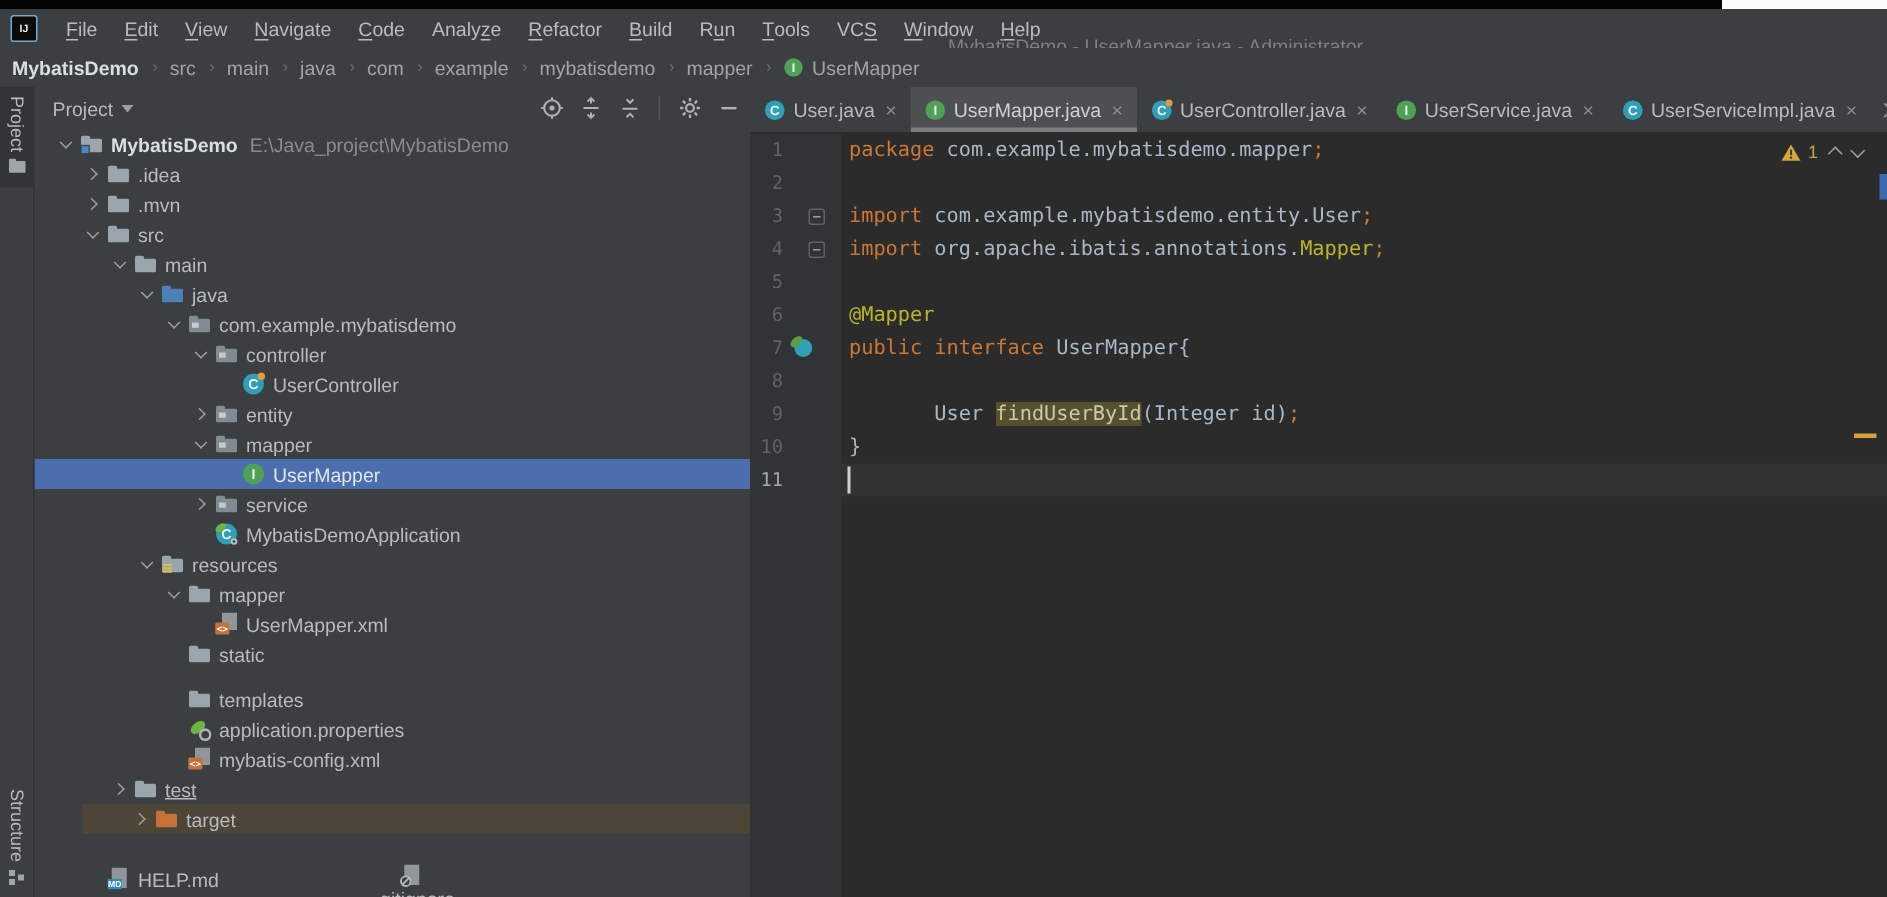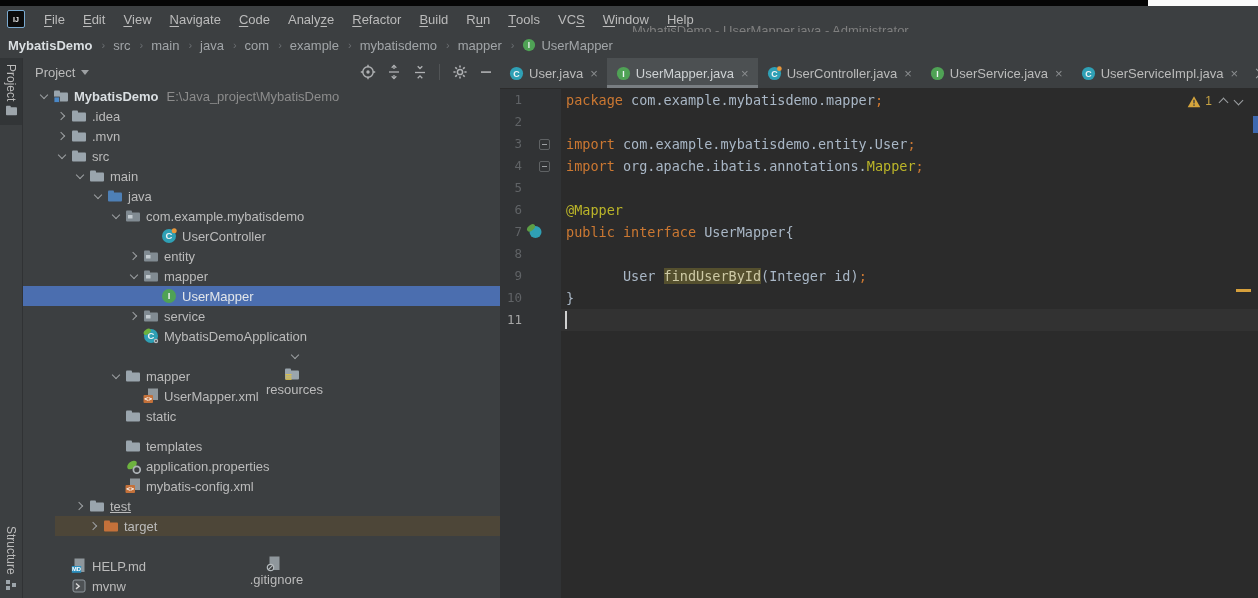--- a/index.html
+++ b/index.html
@@ -302,20 +302,33 @@
             </span>
             <span class="ticon">
               <svg width="16" height="16" viewBox="0 0 16 16">
                 <rect x="1" y="2.5" width="6" height="4" rx="1" fill="#818b92"></rect>
                 <rect x="1" y="4.5" width="14" height="9" rx="1" fill="#818b92"></rect>
                 <rect x="3" y="7" width="4.5" height="3.5" fill="#c3cbd0"></rect>
               </svg>
             </span>
             <span class="tlabel">com.example.mybatisdemo</span>
           </div>
+          <div class="tree-row" style="padding-left: 102px;">
+            <span class="chev down">
+              <i></i>
+            </span>
+            <span class="ticon">
+              <svg width="16" height="16" viewBox="0 0 16 16">
+                <rect x="1" y="2.5" width="6" height="4" rx="1" fill="#818b92"></rect>
+                <rect x="1" y="4.5" width="14" height="9" rx="1" fill="#818b92"></rect>
+                <rect x="3" y="7" width="4.5" height="3.5" fill="#c3cbd0"></rect>
+              </svg>
+            </span>
+            <span class="tlabel">controller</span>
+          </div>
           <div class="tree-row" style="padding-left: 120px;">
             <span class="chev "></span>
             <span class="ticon">
               <svg width="16" height="16" viewBox="0 0 16 16">
                 <circle cx="8" cy="8" r="7" fill="#2fa0b5"></circle>
                 <text x="8" y="11.3" font-size="9.5" font-weight="bold" font-family="Liberation Sans,sans-serif" text-anchor="middle" fill="#eef3f5">C</text>
                 <circle cx="13.2" cy="2.8" r="2.5" fill="#e8973c"></circle>
               </svg>
             </span>
             <span class="tlabel">UserController</span>
@@ -375,21 +388,21 @@
               <svg width="16" height="16" viewBox="0 0 16 16">
                 <circle cx="8" cy="8" r="7" fill="#2fa0b5"></circle>
                 <text x="8" y="11.3" font-size="9.5" font-weight="bold" font-family="Liberation Sans,sans-serif" text-anchor="middle" fill="#eef3f5">C</text>
                 <ellipse cx="4.2" cy="3.8" rx="4" ry="2.4" transform="rotate(-35 4.2 3.8)" fill="#6db33f"></ellipse>
                 <circle cx="13" cy="13" r="2.2" fill="#b9bfc3"></circle>
                 <circle cx="13" cy="13" r="0.9" fill="#3c3f41"></circle>
               </svg>
             </span>
             <span class="tlabel">MybatisDemoApplication</span>
           </div>
-          <div class="tree-row" style="padding-left: 66px; flex-direction: column;">
+          <div class="tree-row" style="padding-left: 66px;">
             <span class="chev down">
               <i></i>
             </span>
             <span class="ticon">
               <svg width="16" height="16" viewBox="0 0 16 16">
                 <rect x="1" y="2.5" width="6" height="4" rx="1" fill="#9aa5ad"></rect>
                 <rect x="1" y="4.5" width="14" height="9" rx="1" fill="#9aa5ad"></rect>
                 <g fill="#d9c04c">
                   <rect x="1.5" y="8" width="6" height="1.4"></rect>
                   <rect x="1.5" y="10.2" width="6" height="1.4"></rect>

